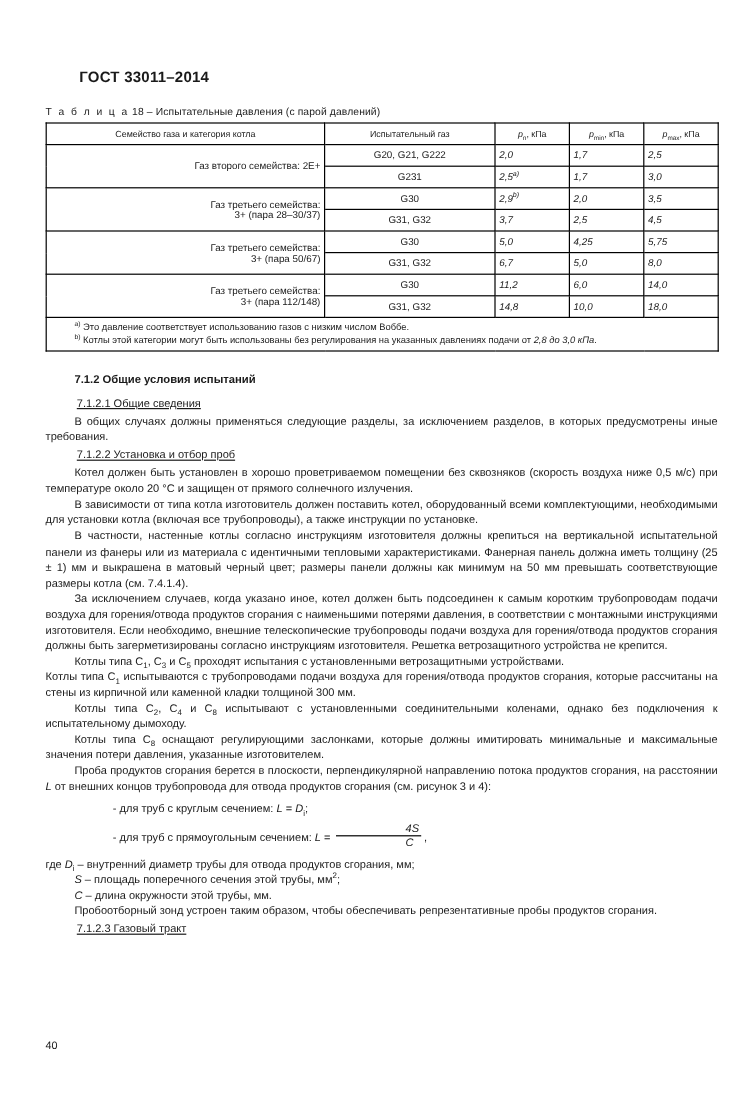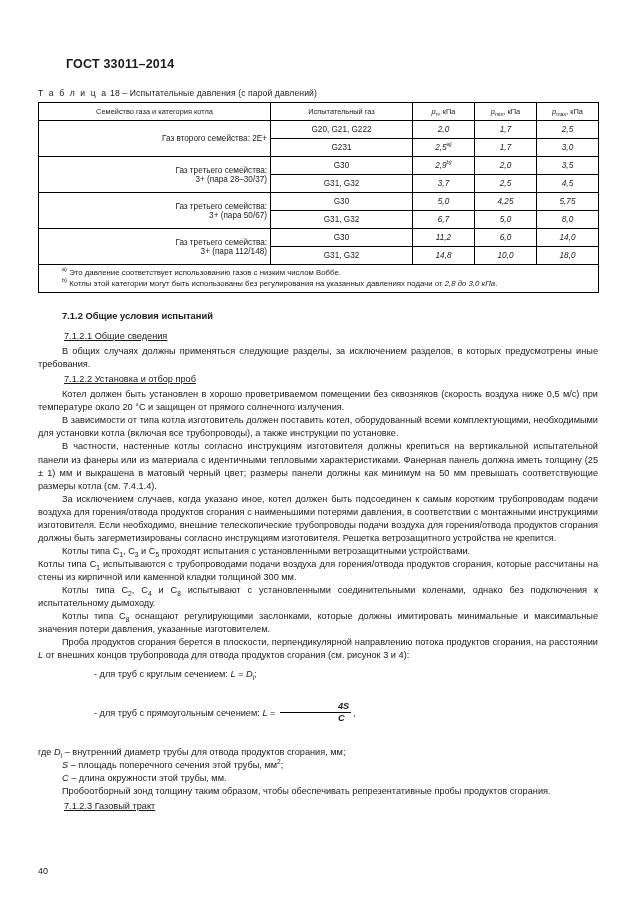--- a/index.html
+++ b/index.html
@@ -67,21 +67,21 @@
     padding-left: 4px;
     font-size: 8.2px;
     height: 13px;
   }
   td.c-gas {
     text-align: center;
     font-size: 8.2px;
     height: 13px;
   }
   td.c-num {
-    text-align: center;
+    text-align: left;
     font-style: italic;
     font-size: 8.2px;
     height: 13px;
   }
   td.notes {
     border: 0.8px solid #000;
     border-top: none;
     padding: 3px 4px 4px 4px;
     font-size: 7.8px;
     line-height: 1.45;
@@ -135,24 +135,23 @@
   .formula-line {
     margin: 5px 0 0 0;
     text-indent: 56px;
     text-align: left;
   }
   .frac {
     display: inline-block;
     vertical-align: middle;
     text-align: left;
     font-style: italic;
-    margin: 16px 2px;
+    margin: 0 2px;
     position: relative;
     top: -1px;
-    font-weight: bold;
   }
   .frac .num {
     display: block;
     padding: 0 2px 0px 2px;
     border-bottom: 0.8px solid #000;
     line-height: 1.25;
   }
   .frac .den {
     display: block;
     padding: 0px 2px 0 2px;
@@ -315,21 +314,21 @@
       <p class="formula-line"><span>- для труб с прямоугольным сечением: </span><i class="var">L</i><span> = </span><span class="frac"><span class="num">4S</span><span class="den">C</span></span><span>,</span></p>
 
       <div class="spacer-sm"></div>
 
       <p class="var-line"><span>где </span><i class="var">D</i><sub>i</sub><span> – внутренний диаметр трубы для отвода продуктов сгорания, мм;</span></p>
 
       <p class="var-line indent1"><i class="var">S</i><span> – площадь поперечного сечения этой трубы, мм</span><sup>2</sup><span>;</span></p>
 
       <p class="var-line indent1"><i class="var">C</i><span> – длина окружности этой трубы, мм.</span></p>
 
-      <p class="para">Пробоотборный зонд толщину таким образом, чтобы обеспечивать репрезентативные пробы продуктов сгорания.</p>
+      <p class="para">Пробоотборный зонд устроен таким образом, чтобы обеспечивать репрезентативные пробы продуктов сгорания.</p>
 
       <p class="sub-head">7.1.2.3 Газовый тракт</p>
 
     </div>
   </div>
 
   <div class="page-num">40</div>
 
 </div>
 

